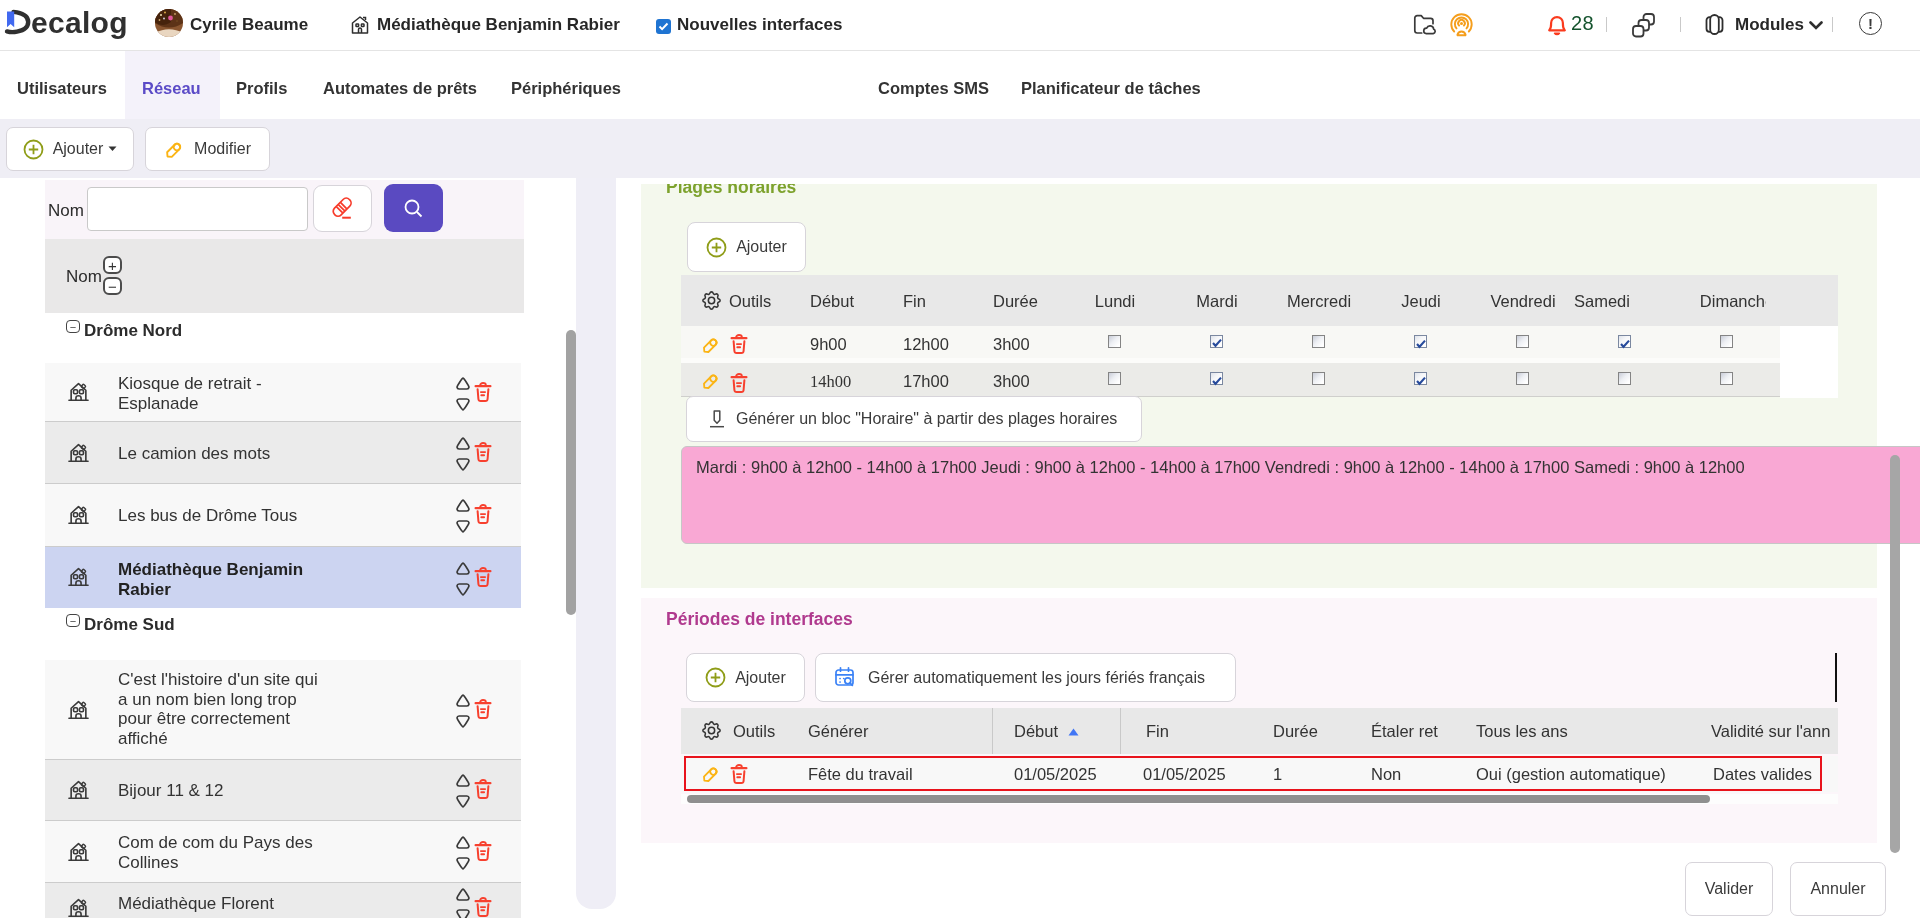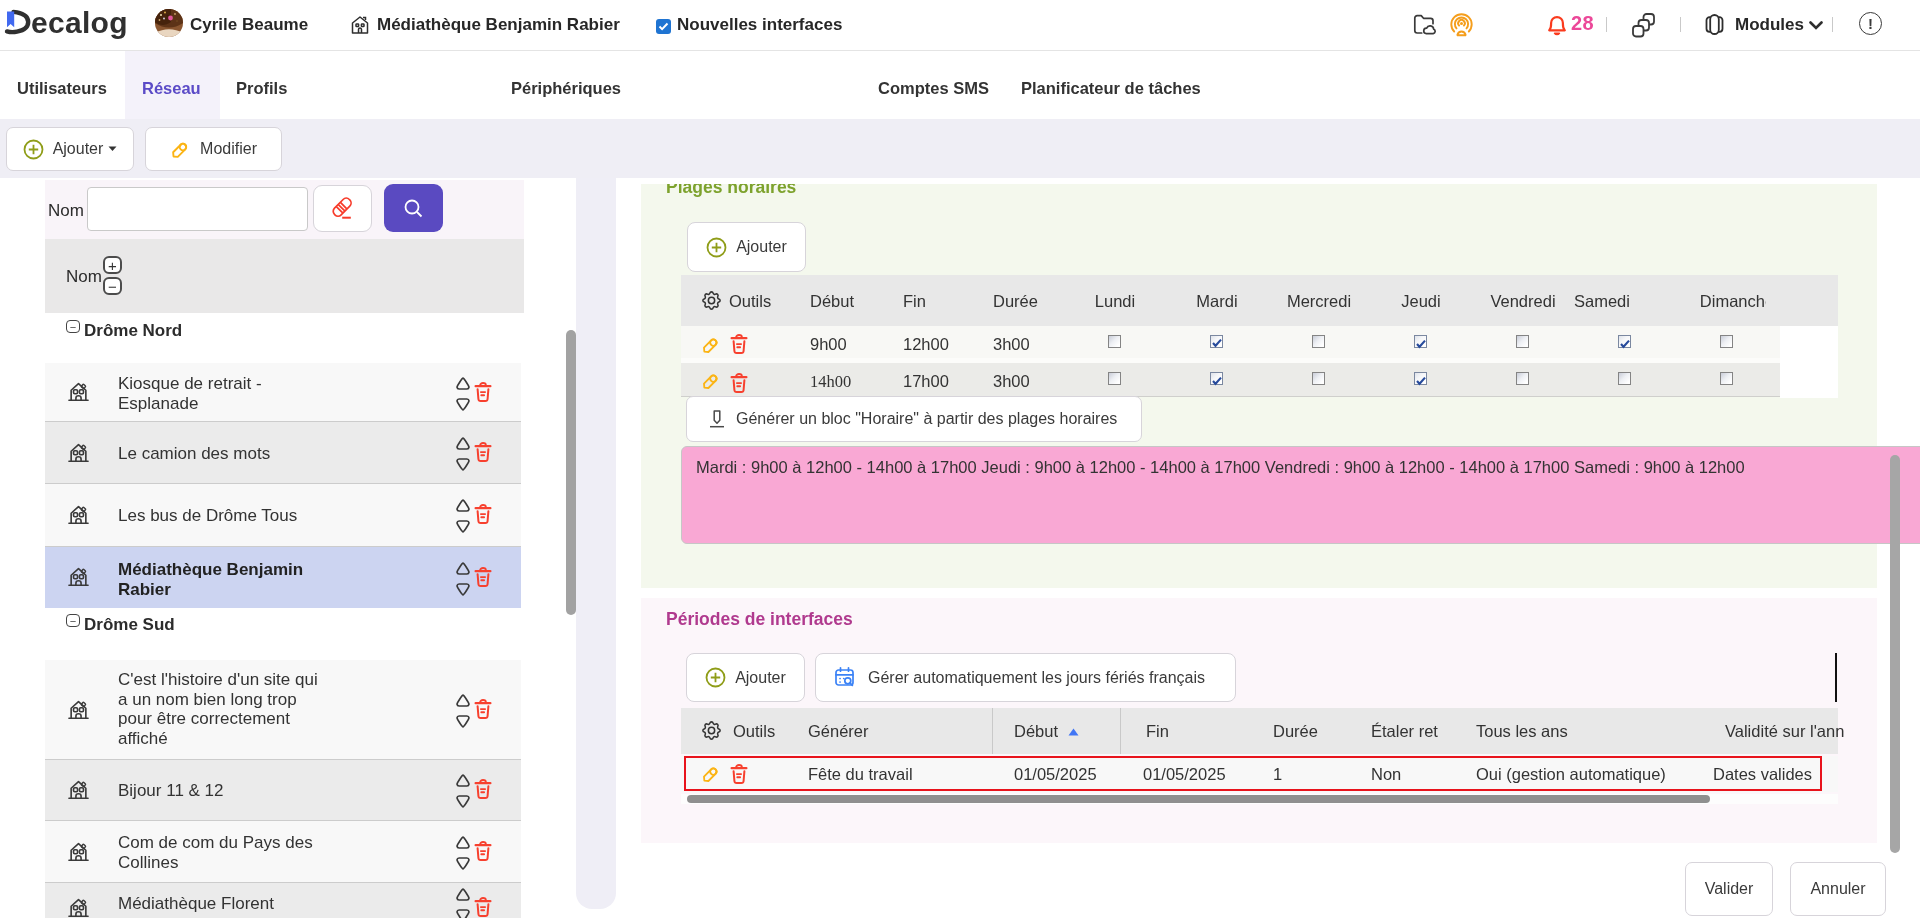--- a/index.html
+++ b/index.html
@@ -122,21 +122,21 @@
   <path d="M5.2 19.5 a10.2 10.2 0 1 1 14.6 0"></path>
   <path d="M7.5 16.4 a6.6 6.6 0 1 1 10 0"></path>
   <path d="M10.1 13.6 a3.3 3.3 0 1 1 4.8 0"></path>
   <circle cx="12.5" cy="11.6" r="1.5" fill="#f59e1c" stroke="none"></circle>
   <path d="M8.8 23.2 a0.4 0.4 0 0 1 -0.4 -0.5 a4.3 4.6 0 0 1 8.2 0 a0.4 0.4 0 0 1 -0.4 0.5 z"></path>
 </svg>
 <svg class="abs" style="left:1546px;top:12px;" width="22" height="25" viewBox="0 0 22 25" fill="none" stroke="#fa3b1e" stroke-width="2.2" stroke-linecap="round" stroke-linejoin="round">
   <path d="M3.2 18.3 c2.2 -1.9 1.9 -4.8 1.9 -7.3 a5.9 5.9 0 0 1 11.8 0 c0 2.5 -.3 5.4 1.9 7.3 z"></path>
   <path d="M8.6 21.3 a2.8 2.4 0 0 0 4.8 0 z" fill="#fa3b1e" stroke-width="1.6"></path>
 </svg>
-<div class="abs" style="left:1571px;top:12px;font-size:20px;font-weight:bold;color:#ec4899;letter-spacing:0.5px;">28</div>
+<div class="abs" style="left:1571px;top:12px;font-size:20px;font-weight:normal;color:#14532d;letter-spacing:0.5px;">28</div>
 <div class="sep" style="left:1606px;"></div>
 <svg class="abs" style="left:1632px;top:13px;" width="23" height="25" viewBox="0 0 23 25" fill="#fff" stroke="#3a3a3a" stroke-width="1.8">
   <rect x="11.5" y="1" width="10.5" height="10.5" rx="3"></rect>
   <rect x="6.5" y="7" width="10.5" height="10.5" rx="3"></rect>
   <rect x="1" y="13" width="10.5" height="10.5" rx="3"></rect>
 </svg>
 <div class="sep" style="left:1680px;"></div>
 <svg class="abs" style="left:1704px;top:14px;" width="21" height="22" viewBox="0 0 21 22" fill="none" stroke="#2e2e2e" stroke-width="1.8">
   <path d="M6.7 3.2 h-1.2 a3 3 0 0 0 -3 3 v8.6 a3 3 0 0 0 3 3 h1.2"></path>
   <path d="M14.3 3.2 h1.2 a3 3 0 0 1 3 3 v8.6 a3 3 0 0 1 -3 3 h-1.2"></path>
@@ -147,36 +147,37 @@
       <path d="M1.5 1.5 L7 7 L12.5 1.5" fill="none" stroke="#2e2e2e" stroke-width="2.6" stroke-linecap="round"></path>
     </svg>
 <div class="sep" style="left:1832px;"></div>
 <div class="abs" style="left:1859px;top:12px;width:23px;height:23px;border:1.7px solid #3a3a3a;border-radius:50%;display:flex;align-items:center;justify-content:center;font-weight:bold;font-size:15px;color:#3a3a3a;">!</div>
 
 <div class="abs" style="left:0;top:51px;width:1920px;height:68px;background:#fff;"></div>
 <div class="abs" style="left:125px;top:51px;width:95px;height:68px;background:#f4f2fa;"></div>
 <div class="tab" style="left:17px;">Utilisateurs</div>
 <div class="tab" style="left:142px;color:#5b4bc7;">Réseau</div>
 <div class="tab" style="left:236px;">Profils</div>
+<div class="tab" style="left:323px;">Automates de prêts</div>
 <div class="tab" style="left:511px;">Périphériques</div>
 <div class="tab" style="left:878px;">Comptes SMS</div>
 <div class="tab" style="left:1021px;">Planificateur de tâches</div>
 
 <div class="abs" style="left:0;top:119px;width:1920px;height:59px;background:#efeef5;"></div>
 <div class="btn" style="left:6px;top:127px;width:128px;height:44px;">
   <svg width="21" height="21" viewBox="0 0 21 21" style="margin-right:9px;">
         <circle cx="10.5" cy="10.5" r="9" fill="none" stroke="#8f9d18" stroke-width="1.8"></circle>
         <path d="M10.5 5.8 v9.4 M5.8 10.5 h9.4" stroke="#8f9d18" stroke-width="1.8"></path>
       </svg>
   Ajouter
   <svg width="9" height="6" viewBox="0 0 9 6" style="margin-left:5px;">
         <path d="M0.5 0.5 L4.5 5 L8.5 0.5" fill="#333"></path>
       </svg>
 </div>
-<div class="btn" style="left:145px;top:127px;width:137px;height:44px;">
+<div class="btn" style="left:145px;top:127px;width:125px;height:44px;">
   <svg width="21" height="21" viewBox="0 0 20 20" style="margin-right:9px;">
         <use href="#pencil"></use>
       </svg>
   Modifier
 </div>
 
 <div id="leftpanel">
 
   <div class="abs" style="left:45px;top:180px;width:479px;height:59px;background:#f9f4f9;"></div>
   <div class="abs" style="left:48px;top:201px;font-size:17px;color:#2c2c2c;">Nom</div>
@@ -453,21 +454,21 @@
   <div class="abs" style="left:733px;top:722px;font-size:16.5px;color:#333;">Outils</div>
   <div class="abs" style="left:808px;top:722px;font-size:16.5px;color:#333;">Générer</div>
   <div class="abs" style="left:1014px;top:722px;font-size:16.5px;color:#333;">Début</div>
   <svg class="abs" style="left:1068px;top:728px;" width="11" height="8" viewBox="0 0 11 8">
         <path d="M5.5 0.5 L10.5 7.5 H0.5 Z" fill="#4176f5"></path>
       </svg>
   <div class="abs" style="left:1146px;top:722px;font-size:16.5px;color:#333;">Fin</div>
   <div class="abs" style="left:1273px;top:722px;font-size:16.5px;color:#333;">Durée</div>
   <div class="abs" style="left:1371px;top:722px;font-size:16.5px;color:#333;">Étaler ret</div>
   <div class="abs" style="left:1476px;top:722px;font-size:16.5px;color:#333;">Tous les ans</div>
-  <div class="abs" style="left:1711px;top:722px;width:127px;overflow:hidden;white-space:nowrap;font-size:16.5px;color:#333;margin-left:14px;">Validité sur l'ann</div>
+  <div class="abs" style="left:1711px;top:722px;width:127px;overflow:hidden;white-space:nowrap;font-size:16.5px;color:#333;">Validité sur l'ann</div>
 
   <svg class="abs" style="left:701px;top:764px;" width="20" height="20">
         <use href="#pencil"></use>
       </svg>
   <svg class="abs" style="left:729px;top:763px;" width="20" height="22">
         <use href="#trash"></use>
       </svg>
   <div class="abs" style="left:808px;top:765px;font-size:16.5px;color:#333;">Fête du travail</div>
   <div class="abs" style="left:1014px;top:765px;font-size:16.5px;color:#333;">01/05/2025</div>
   <div class="abs" style="left:1143px;top:765px;font-size:16.5px;color:#333;">01/05/2025</div>

